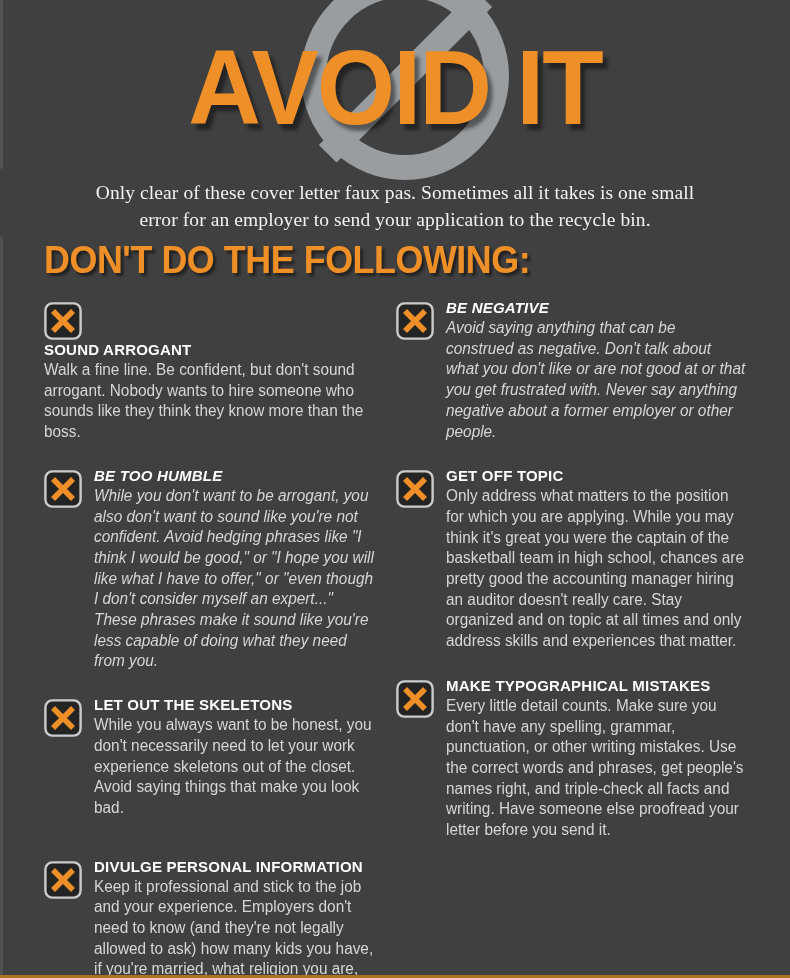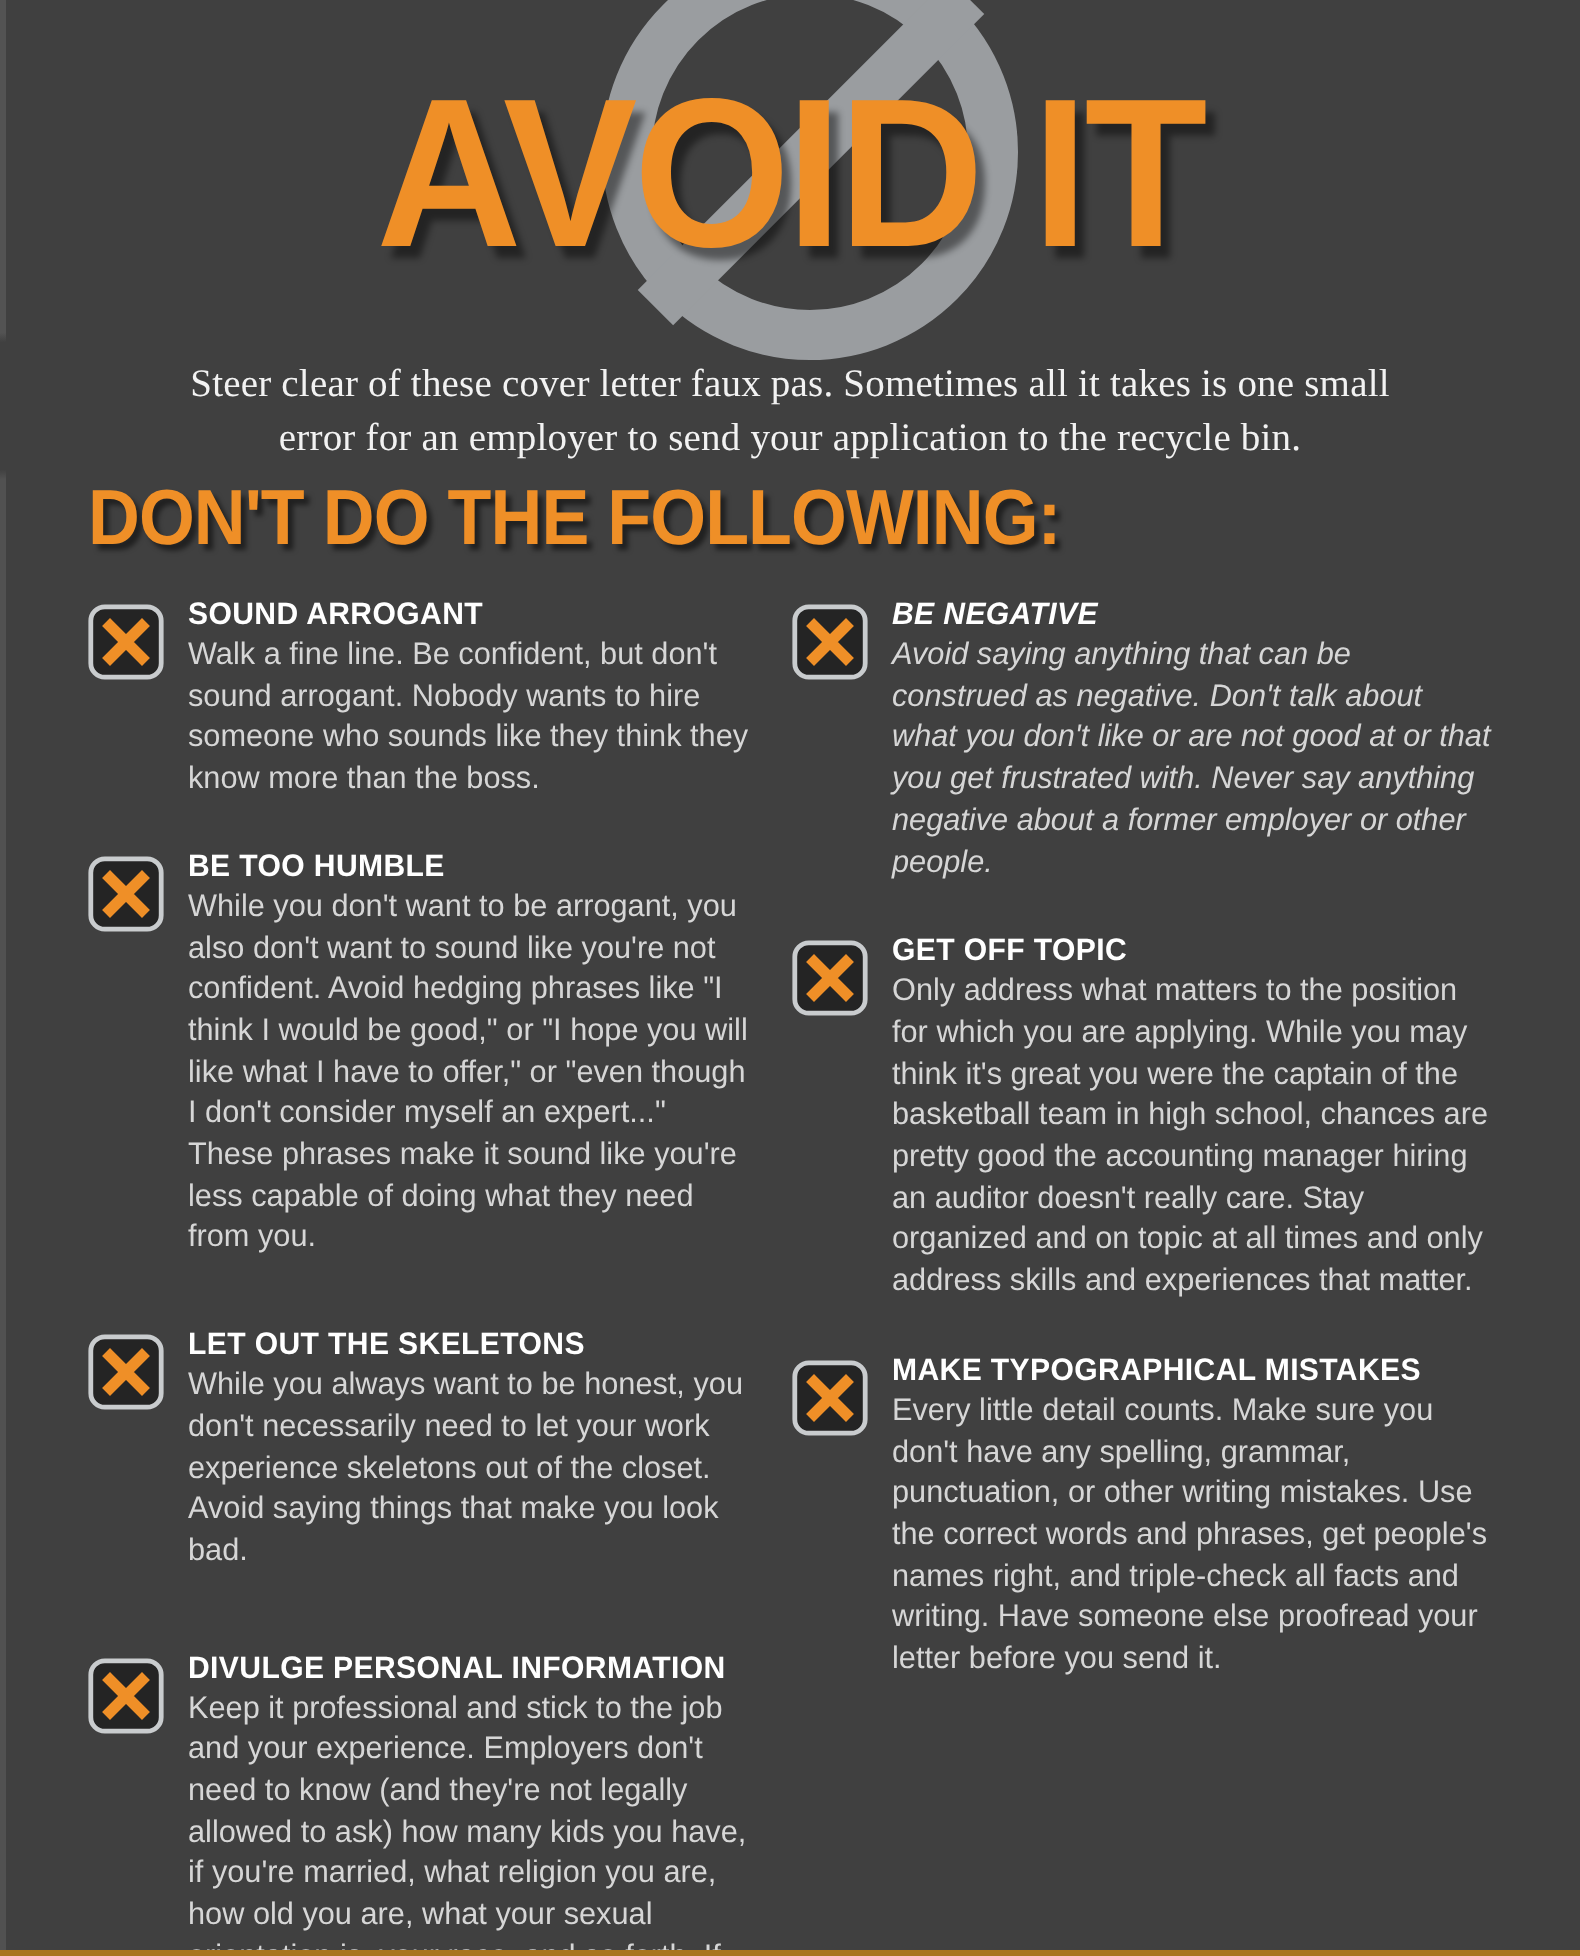--- a/index.html
+++ b/index.html
@@ -184,42 +184,42 @@
 
   <div class="edge-left"></div>
 
   <div class="no-symbol">
     <div class="ring"></div>
     <div class="slash"></div>
   </div>
 
   <div class="hero-title">AVOID IT</div>
 
-  <div class="subtitle">Steer clear of these cover letter faux pas. Sometimes all it takes is one small error for an employer to send your application to the recycle bin.</div>
+  <div class="subtitle">Only clear of these cover letter faux pas. Sometimes all it takes is one small error for an employer to send your application to the recycle bin.</div>
 
   <div class="section-heading">DON'T DO THE FOLLOWING:</div>
 
   <div class="columns">
 
     <div class="col col-left">
 
-      <div class="tip" style="margin-bottom:23px;">
+      <div class="tip" style="margin-bottom:23px;flex-direction:column;">
         <span class="tip-icon">
           <svg width="38" height="38" viewBox="0 0 38 38">
             <rect x="1.4" y="1.4" width="35.2" height="35.2" rx="7" ry="7" fill="#242424" stroke="#c9ccce" stroke-width="2.4"></rect>
             <path d="M11 11 L27 27 M27 11 L11 27" stroke="#ef8f27" stroke-width="5.6" stroke-linecap="square"></path>
           </svg>
         </span>
         <div class="tip-body">
           <div class="tip-title">SOUND ARROGANT</div>
           <div class="tip-text">Walk a fine line. Be confident, but don't sound arrogant. Nobody wants to hire someone who sounds like they think they know more than the boss.</div>
         </div>
       </div>
 
-      <div class="tip" style="margin-bottom:33px;">
+      <div class="tip" style="margin-bottom:23px;font-style:italic;">
         <span class="tip-icon">
           <svg width="38" height="38" viewBox="0 0 38 38">
             <rect x="1.4" y="1.4" width="35.2" height="35.2" rx="7" ry="7" fill="#242424" stroke="#c9ccce" stroke-width="2.4"></rect>
             <path d="M11 11 L27 27 M27 11 L11 27" stroke="#ef8f27" stroke-width="5.6" stroke-linecap="square"></path>
           </svg>
         </span>
         <div class="tip-body">
           <div class="tip-title">BE TOO HUMBLE</div>
           <div class="tip-text">While you don't want to be arrogant, you also don't want to sound like you're not confident. Avoid hedging phrases like "I think I would be good," or "I hope you will like what I have to offer," or "even though I don't consider myself an expert..." These phrases make it sound like you're less capable of doing what they need from you.</div>
         </div>

